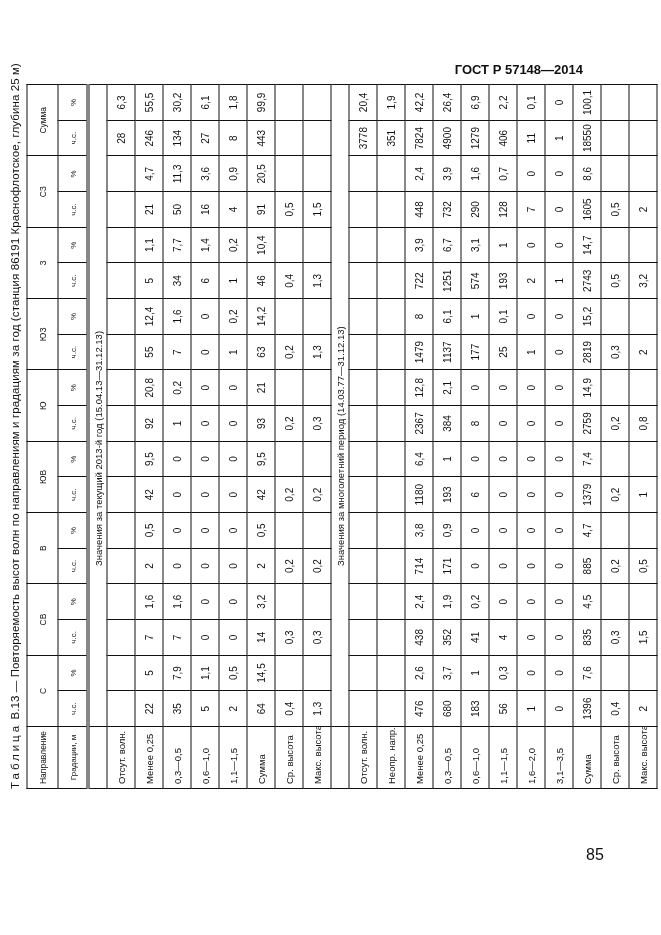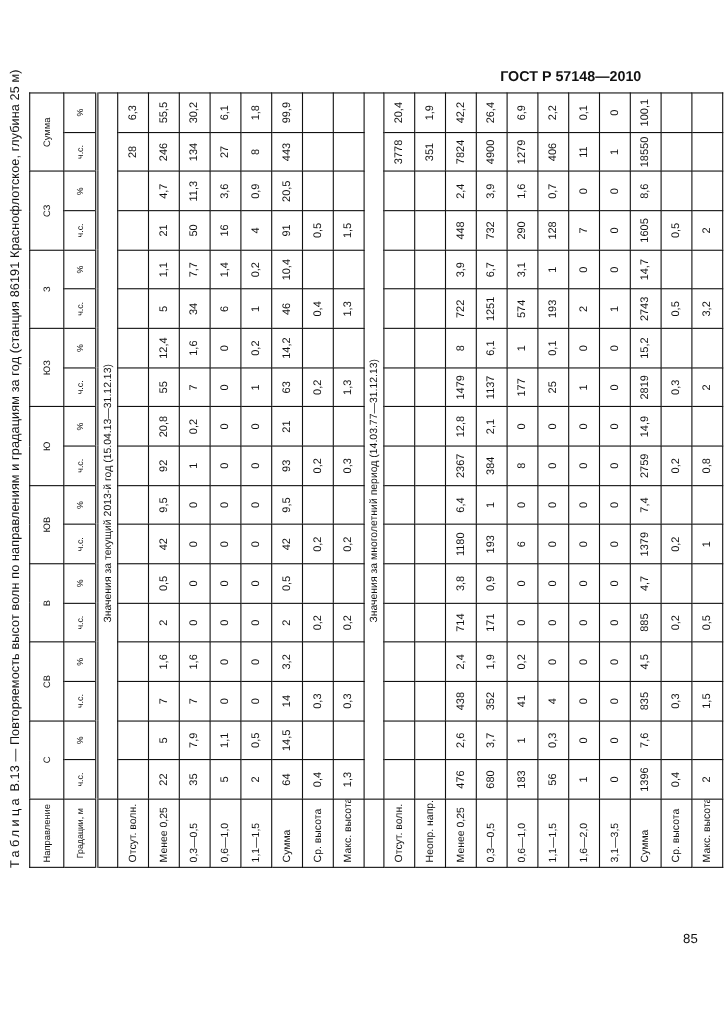--- a/index.html
+++ b/index.html
@@ -1,36 +1,36 @@
 <!DOCTYPE html>
 <html><head>
 <meta charset="utf-8">
 <style>
   html, body { margin:0; padding:0; background:#fff; }
   body { width:661px; height:935px; position:relative; overflow:hidden; font-family:"Liberation Sans", sans-serif; color:#111; }
   .gost { position:absolute; top:62px; right:78px; font-weight:bold; font-size:13px; font-family:"Liberation Sans", sans-serif; }
-  .pagenum { position:absolute; top:846px; left:586px; font-size:12px;margin-left:35px; }
+  .pagenum { position:absolute; top:846px; left:586px; font-size:16px; }
   .rot-wrap { position:absolute; left:333px; top:437px; width:0; height:0; }
   .rot { position:absolute; transform: translate(-50%,-50%) rotate(-90deg); transform-origin:center center; width:760px; }
   .caption { font-size:11.5px; letter-spacing:0.1px; margin:0 0 6px 28px; white-space:nowrap; }
   .caption .spaced { letter-spacing:3px; }
   table { border-collapse:collapse; width:705px; margin-left:28px; table-layout:fixed; font-size:10px; }
   td, th { border:1px solid #111; text-align:center; vertical-align:middle; padding:0; font-weight:normal; overflow:hidden; white-space:nowrap; }
   th.h1 { height:30px; font-size:8.5px; }
   th.h2 { height:28px; font-size:8px; }
   td.lbl { text-align:left; padding-left:4px; font-size:9.5px; }
   tr.sec td { height:17px; font-size:9.5px; text-align:left; padding-left:160px; }
   tr.hdrend td, tr.hdrend th { border-bottom:3px double #111; }
   tr.d td { height:27px; }
   col.c0 { width:62px; }
 </style>
 </head>
 <body>
 
-<div class="gost">ГОСТ Р 57148—2010</div>
+<div class="gost">ГОСТ Р 57148—2014</div>
 
 <div class="rot-wrap">
   <div class="rot">
     <div class="caption">
       <span class="spaced">Таблица</span>
       <span>В.13</span><span> — Повторяемость высот волн по направлениям и градациям за год (станция 86191 Краснофлотское, глубина 25 м)</span>
     </div>
     <table>
       <colgroup>
         <col class="c0">

